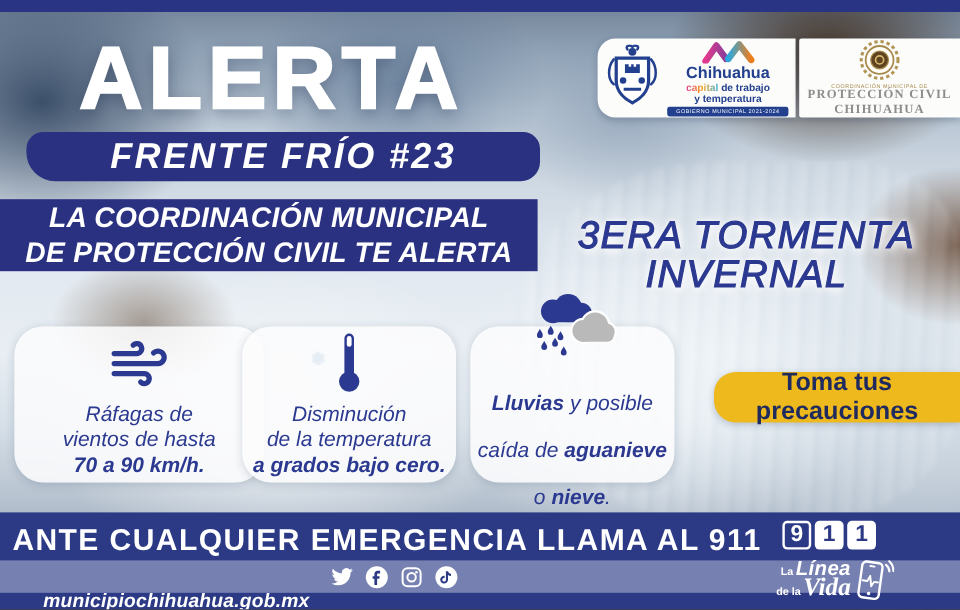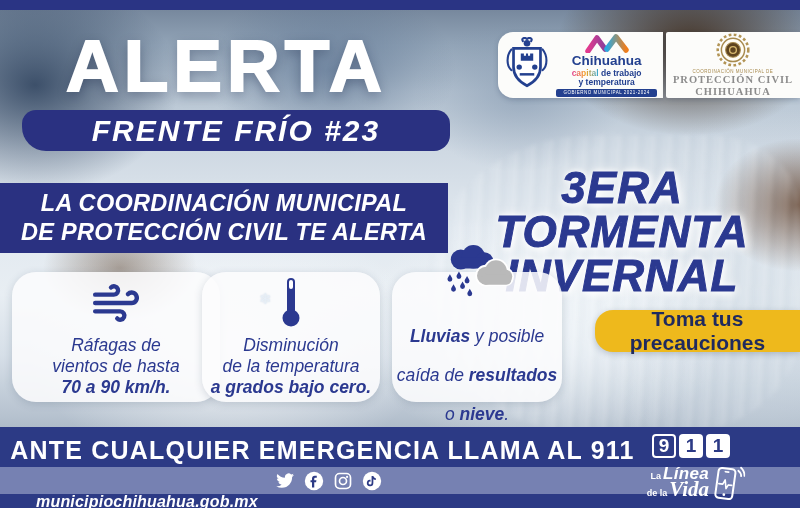--- a/index.html
+++ b/index.html
@@ -24,26 +24,26 @@
   .topstrip{position:absolute;top:0;left:0;width:800px;height:10px;background:#2a3484;}
 
   .alerta{position:absolute;left:66px;top:24px;margin:0;font-size:73px;font-weight:900;
     color:#fff;letter-spacing:5px;-webkit-text-stroke:2px #fff;
     text-shadow:0 4px 12px rgba(15,25,60,.35);}
 
   .ff-banner{position:absolute;left:22px;top:110px;width:428px;height:41px;background:#2a3181;
     border-radius:14px 14px 16px 24px;display:flex;align-items:center;justify-content:center;}
   .ff-banner span{color:#fff;font-weight:bold;font-style:italic;font-size:30px;letter-spacing:2px;}
 
-  .org-banner{position:absolute;left:0;top:166px;width:448px;height:70px;background:#2a3181;
+  .org-banner{position:absolute;left:0;top:166px;width:448px;height:60px;background:#2a3181;
     color:#fff;font-weight:bold;font-style:italic;font-size:23.5px;line-height:1.22;
-    letter-spacing:.3px;text-align:center;display:flex;flex-direction:column;justify-content:center;margin-top:17px;}
-
-  .storm{position:absolute;left:448px;top:166px;width:348px;text-align:center;
-    color:#2b3990;font-weight:700;font-style:italic;font-size:44px;line-height:1.0;letter-spacing:1px;
+    letter-spacing:.3px;text-align:center;display:flex;flex-direction:column;justify-content:center;}
+
+  .storm{position:absolute;left:448px;top:180px;width:348px;text-align:center;
+    color:#2b3990;font-weight:400;font-style:italic;font-size:32px;line-height:1.0;letter-spacing:1px;
     -webkit-text-stroke:1px #2b3990;
     text-shadow:0 0 2px #fff,0 0 6px #fff,0 0 12px rgba(255,255,255,.95),2px 3px 8px rgba(255,255,255,.85);}
 
   .logo-box{position:absolute;top:32px;height:66px;background:#fcfcfa;
     box-shadow:0 2px 5px rgba(40,60,90,.25);}
   .logo-box.lb-left{left:498px;width:165px;border-radius:15px 0 0 15px;
     display:flex;align-items:center;justify-content:space-evenly;}
   .logo-box.lb-right{left:666px;width:134px;border-radius:2px 0 0 2px;
     display:flex;flex-direction:column;align-items:center;justify-content:center;}
 
@@ -216,21 +216,21 @@
         </g>
         <g fill="#b9b9b9">
           <circle cx="52" cy="34" r="10"></circle>
             <circle cx="63" cy="29" r="12"></circle>
             <circle cx="73" cy="35" r="8"></circle>
           <rect x="46" y="33" width="34" height="11" rx="5.5"></rect>
         </g>
       </svg>
     </div>
     <p><b>Lluvias</b><span> y posible</span></p>
-    <p><span>caída de </span><b>resultados</b></p>
+    <p><span>caída de </span><b>aguanieve</b></p>
     <p><span>o </span><b>nieve</b><span>.</span></p>
   </div>
 
   <div class="precaution">
     <div>Toma tus</div>
     <div>precauciones</div>
   </div>
 
   <div class="bottom">
     <div class="headline">ANTE CUALQUIER EMERGENCIA LLAMA AL 911</div>

